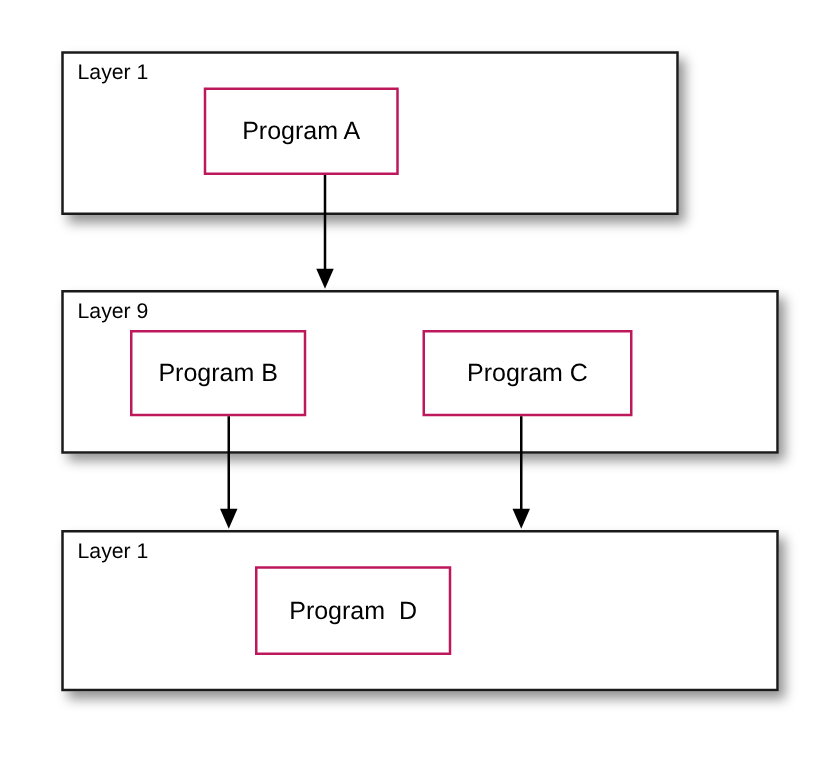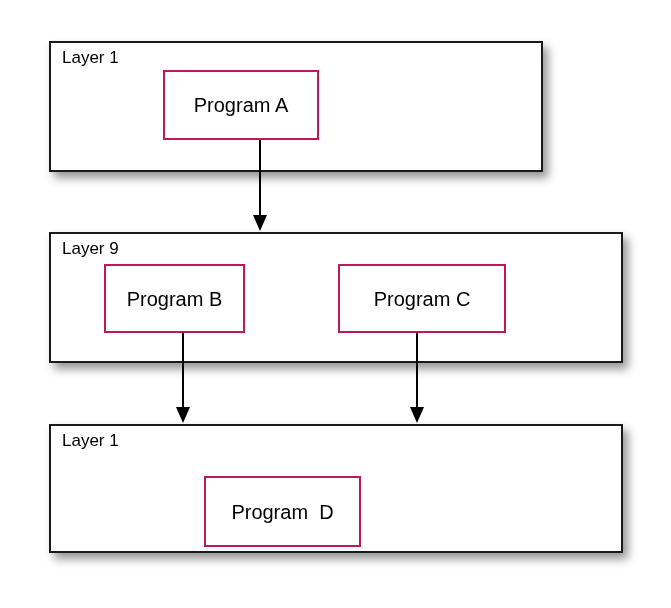--- a/index.html
+++ b/index.html
@@ -94,21 +94,21 @@
   </div>
 
   <div class="program-box" id="box-program-b" style="left: 104px; top: 264px; width: 141px; height: 69px;">
     <span class="program-label">Program B</span>
   </div>
 
   <div class="program-box" id="box-program-c" style="left: 338px; top: 264px; width: 168px; height: 69px;">
     <span class="program-label">Program C</span>
   </div>
 
-  <div class="program-box" id="box-program-d" style="left: 204px; top: 476px; width: 157px; height: 71px;">
+  <div class="program-box" id="box-program-d" style="left: 204px; top: 453px; width: 157px; height: 71px;">
     <span class="program-label">Program  D</span>
   </div>
 
   <div class="arrow" id="arrow-0" style="left: 259px; top: 140px; height: 91px;">
     <div class="arrow-line" style="height: 77px;"></div>
     <div class="arrow-head" style="top: 75px;"></div>
   </div>
 
   <div class="arrow" id="arrow-1" style="left: 182px; top: 333px; height: 90px;">
     <div class="arrow-line" style="height: 76px;"></div>

